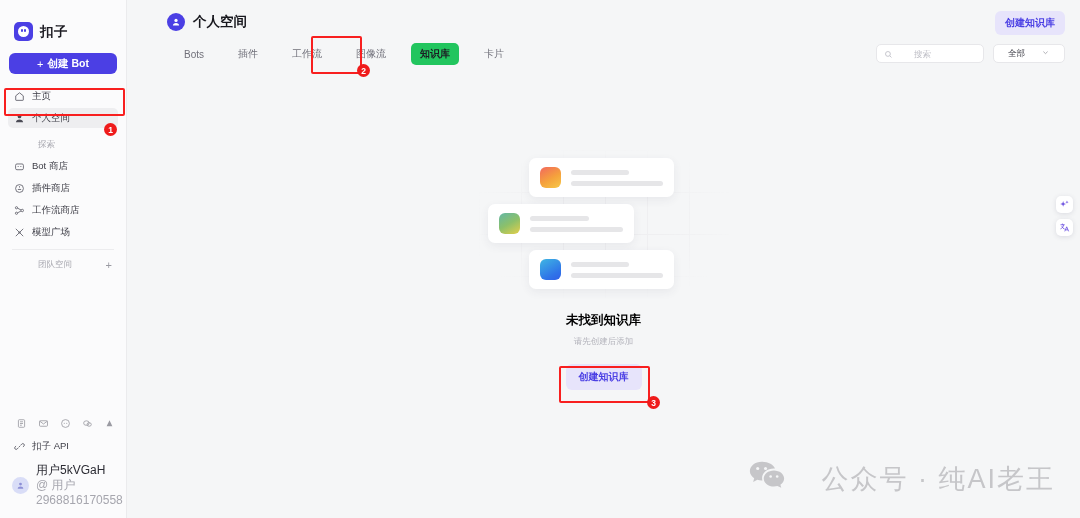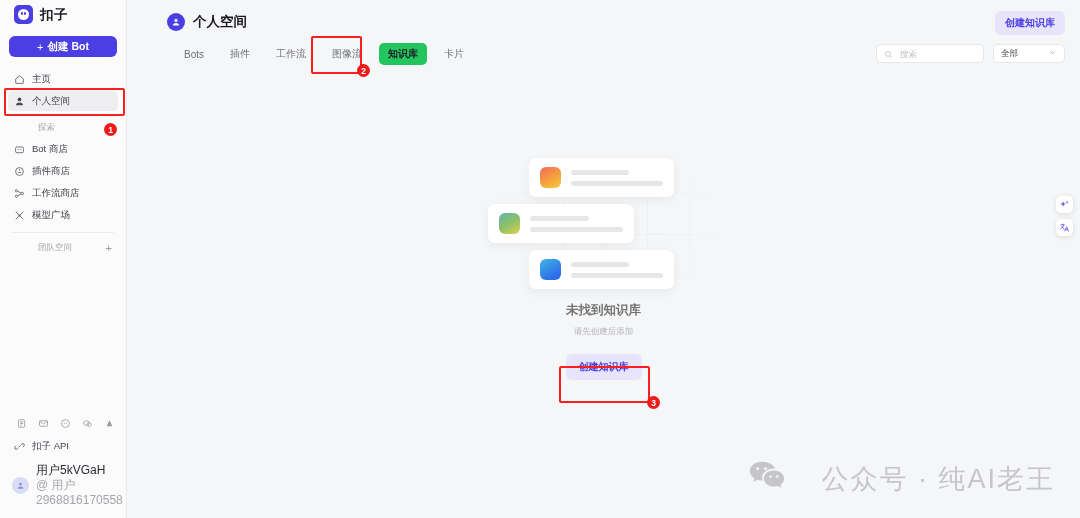--- a/index.html
+++ b/index.html
@@ -10,21 +10,21 @@
     -webkit-font-smoothing:antialiased;
   }
   .app{position:relative;width:1080px;height:518px;display:flex;}
 
   
   .sidebar{
     position:relative;width:127px;height:518px;flex:0 0 127px;
     background:#fbfbfc;border-right:1px solid #ebebed;
     box-sizing:border-box;padding:0 8px;
   }
-  .brand{display:flex;align-items:center;gap:7px;padding:5px 4px 10px 6px;}
+  .brand{display:flex;align-items:center;gap:7px;padding:22px 4px 10px 6px;}
   .brand-logo{
     width:19px;height:19px;border-radius:5px;background:#4b3fe4;
     display:flex;align-items:center;justify-content:center;flex:0 0 19px;
   }
   .brand-logo .face{
     width:11px;height:11px;border-radius:50%;background:#fff;position:relative;
   }
   .brand-logo .face:before{
     content:"";position:absolute;left:2.6px;top:3px;width:2px;height:2.6px;
     border-radius:1px;background:#4b3fe4;
@@ -72,44 +72,44 @@
 
   
   .main{position:relative;flex:1;height:518px;background:#f5f6f7;}
   .page-title{display:flex;align-items:center;gap:8px;padding:13px 0 0 40px;}
   .title-avatar{
     width:18px;height:18px;border-radius:50%;background:#4b3fe4;flex:0 0 18px;
     display:flex;align-items:center;justify-content:center;
   }
   .title-text{font-size:13.5px;color:#17171d;font-weight:bold;}
 
-  .tabs{display:flex;align-items:center;gap:8px;padding:12px 0 0 48px;}
+  .tabs{display:flex;align-items:center;gap:16px;padding:12px 0 0 48px;}
   .tab{
     font-size:10px;color:#70707a;padding:4px 9px;border-radius:5px;cursor:pointer;
     white-space:nowrap;
   }
   .tab.active{background:#22c55e;color:#1d1d24;font-weight:bold;}
 
   .create-kb-top{
     position:absolute;right:15px;top:11px;background:#e7e4fb;color:#4b3fe4;
     font-size:10px;font-weight:bold;padding:5px 10px;border-radius:6px;cursor:pointer;
   }
   .filters{position:absolute;right:15px;top:44px;display:flex;align-items:center;gap:9px;}
   .search-box{
     width:108px;height:19px;background:#fff;border:1px solid #e7e7ea;border-radius:5px;
-    display:flex;align-items:center;gap:5px;padding:0 7px;box-sizing:border-box;cursor:text;
+    display:flex;align-items:center;gap:19px;padding:0 7px;box-sizing:border-box;cursor:text;
   }
   .search-box input{
     border:none;outline:none;background:transparent;font-size:8.5px;color:#2b2b33;
     width:100%;font-family:"Liberation Sans",sans-serif;
   }
   .search-box input::placeholder{color:#bdbdc5;}
   .select-box{
     width:72px;height:19px;background:#fff;border:1px solid #e7e7ea;border-radius:5px;
-    display:flex;align-items:center;justify-content:space-between;padding:0 7px;
+    display:flex;align-items:center;justify-content:space-between;padding:0 14px;
     box-sizing:border-box;font-size:8.5px;color:#41414a;cursor:pointer;
   }
 
   
   .empty{
     position:absolute;left:0;right:0;top:150px;display:flex;flex-direction:column;
     align-items:center;
   }
   .illus{position:relative;width:250px;height:148px;}
   .grid-bg{
@@ -136,21 +136,21 @@
   .card2{left:9px;top:54px;width:146px;}
   .card2 .bar:nth-child(1){width:64%;}
   .card2 .bar:nth-child(2){width:100%;}
   .card3{left:50px;top:100px;width:145px;}
   .card3 .bar:nth-child(1){width:64%;}
   .card3 .bar:nth-child(2){width:100%;}
   .sq-a{background:linear-gradient(150deg,#f2685e 0%,#f5a23c 55%,#f7c948 100%);}
   .sq-b{background:linear-gradient(150deg,#63b7a5 0%,#8cc06a 50%,#e4cf4a 100%);}
   .sq-c{background:linear-gradient(150deg,#3fb6e3 0%,#2f74e8 70%,#2f5fe8 100%);}
 
-  .empty-title{font-size:12.5px;color:#737373;font-weight:bold;margin-top:4px;}
+  .empty-title{font-size:12.5px;color:#000000;font-weight:bold;margin-top:14px;}
   .empty-sub{font-size:8.5px;color:#b5b5bd;margin-top:7px;}
   .empty-btn{
     margin-top:16px;background:#e7e4fb;color:#4b3fe4;font-size:10px;font-weight:bold;
     padding:6px 13px;border-radius:6px;cursor:pointer;
   }
 
   
   .float-col{position:absolute;right:7px;top:196px;display:flex;flex-direction:column;gap:6px;}
   .float-btn{
     width:17px;height:17px;border-radius:5px;background:#fff;display:flex;

